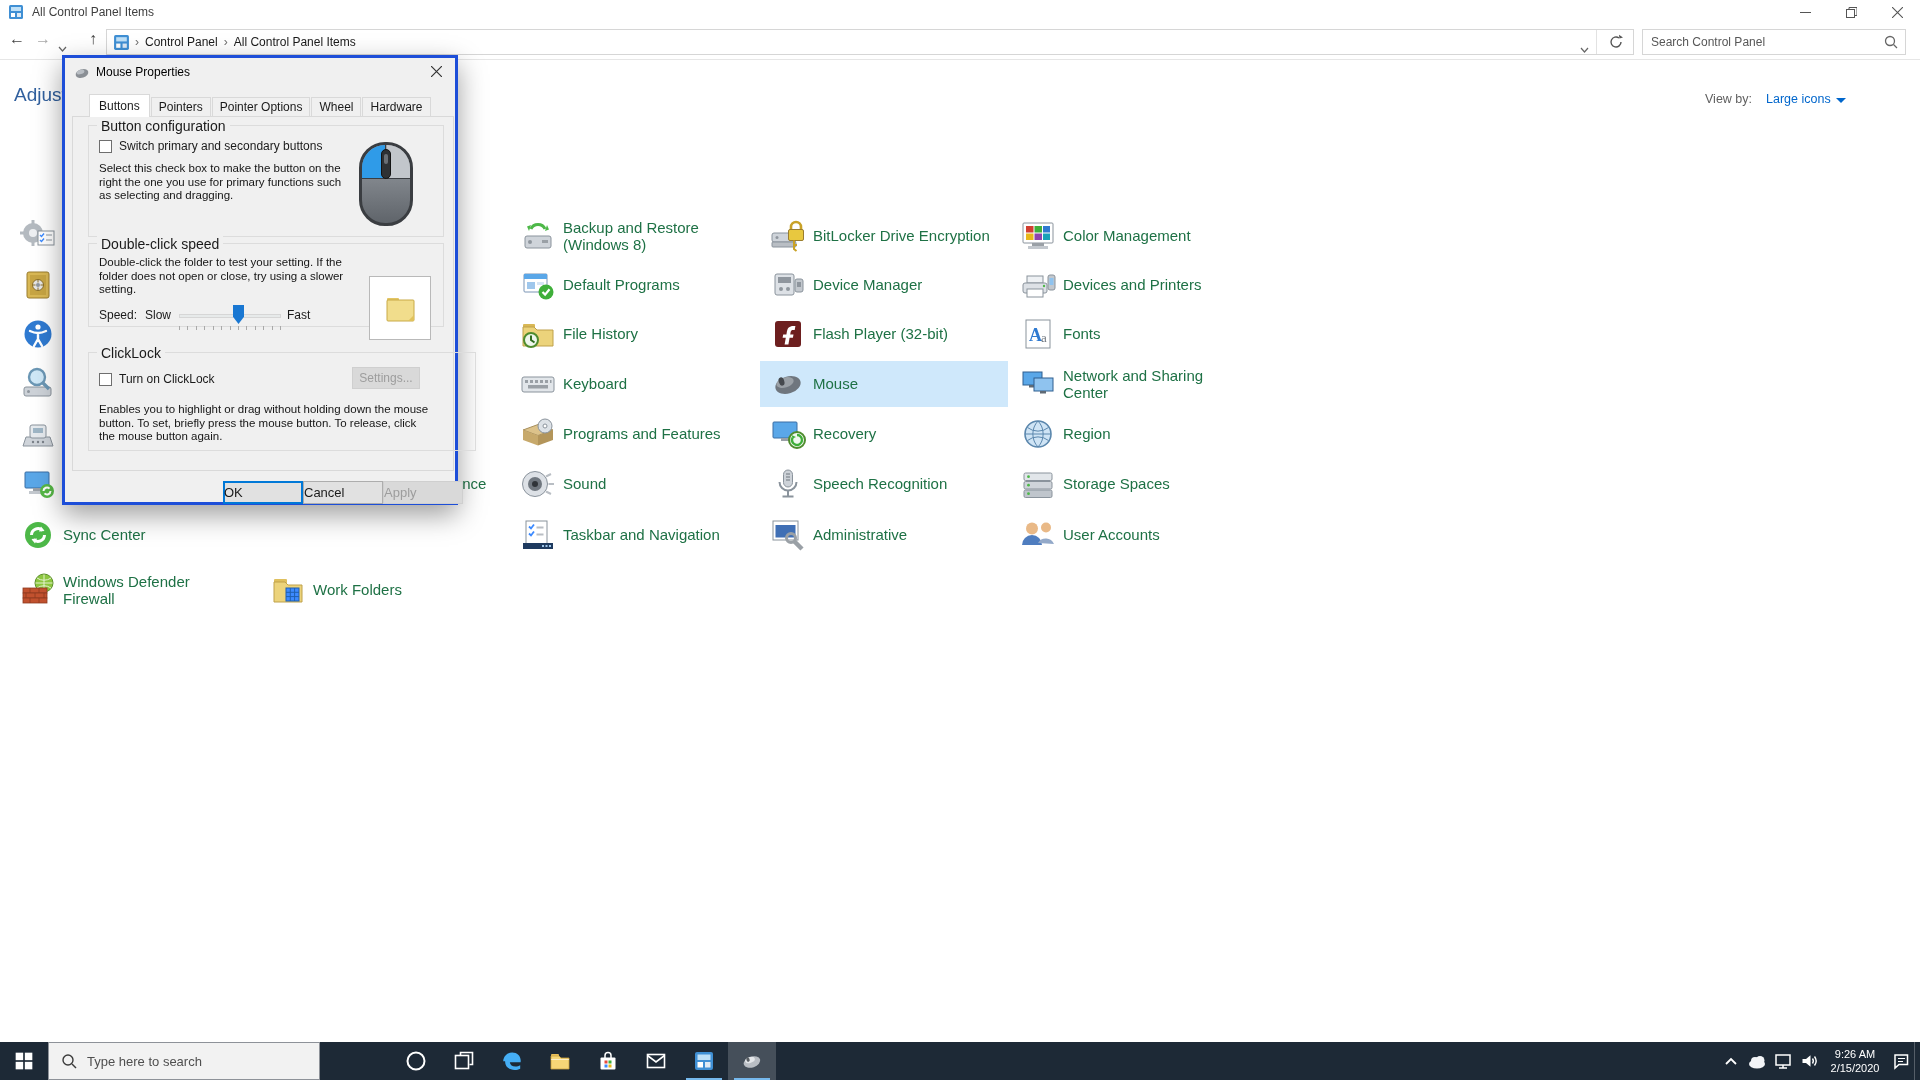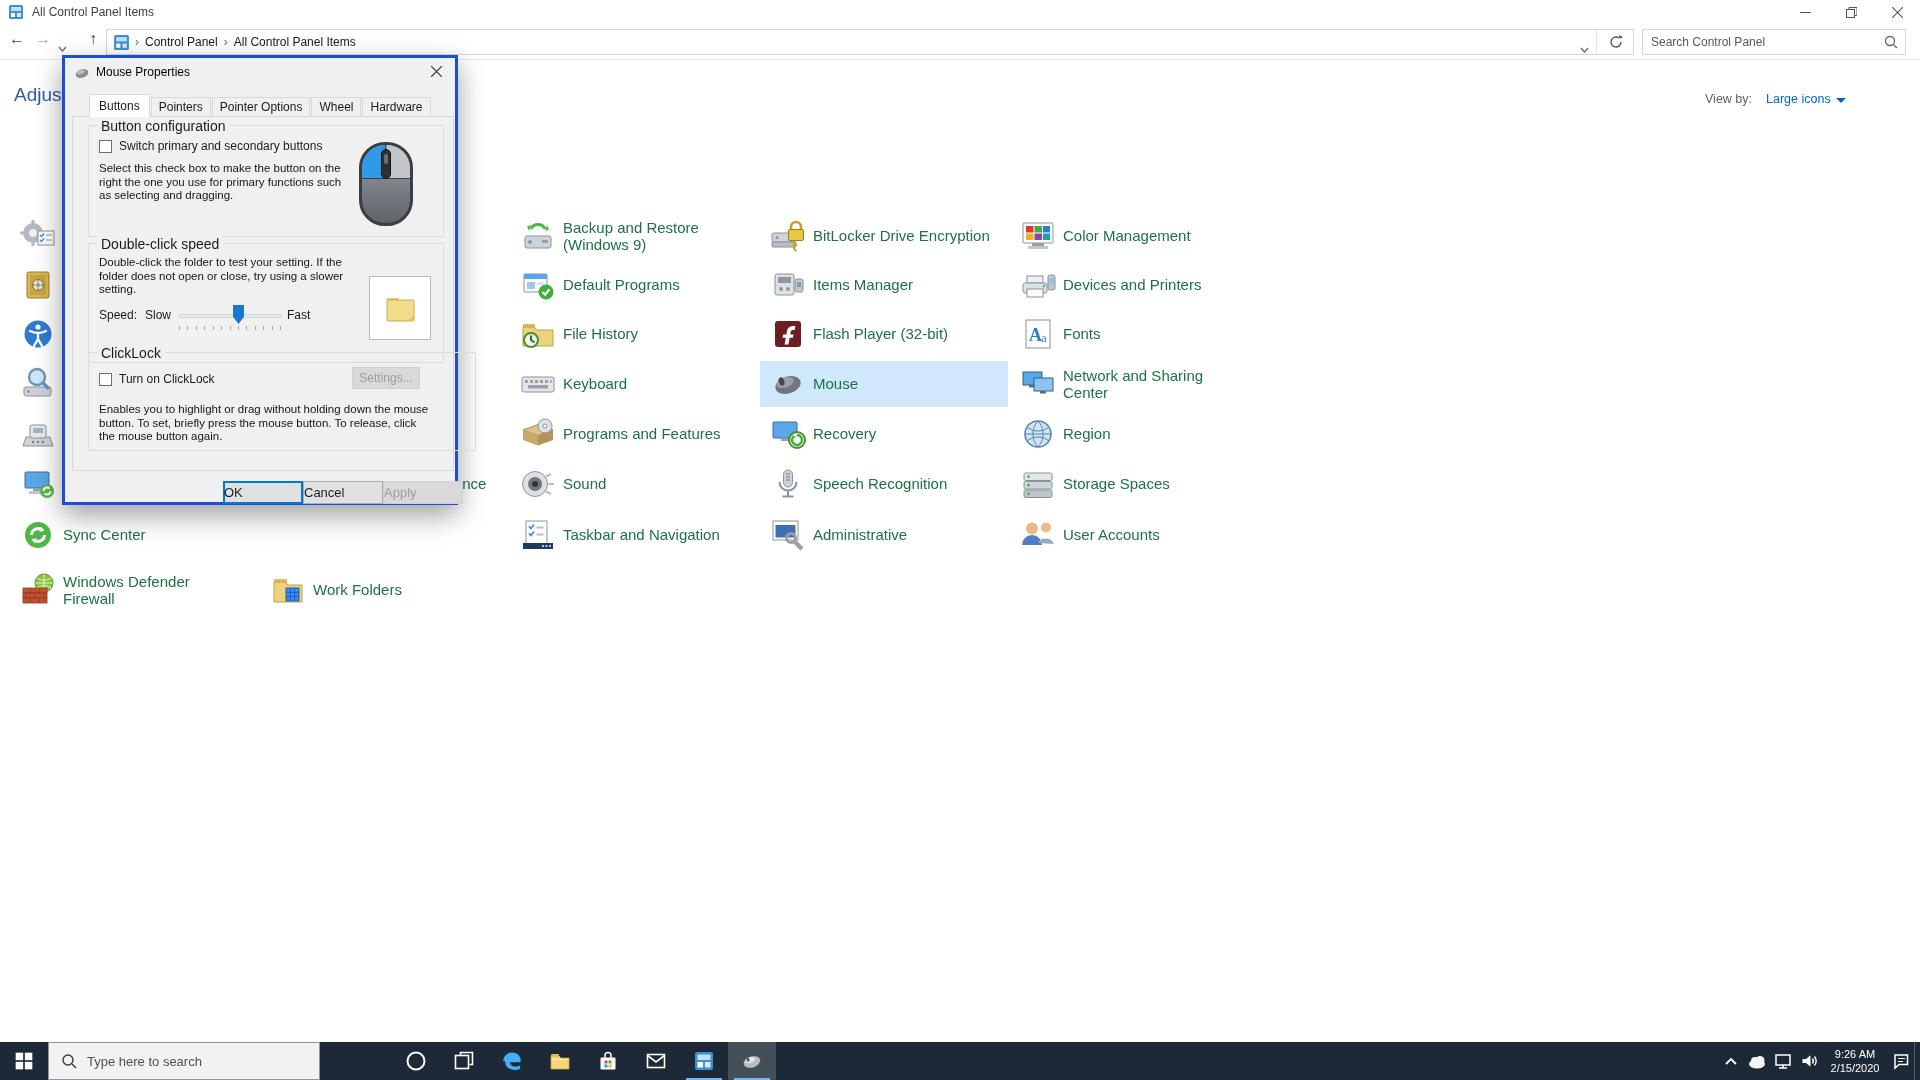--- a/index.html
+++ b/index.html
@@ -53,21 +53,21 @@
   #dlg-title { position:absolute; left:31px; top:7px; font-size:12px; color:#000; }
   #dlg-close { position:absolute; right:4px; top:3px; width:30px; height:21px; text-align:center; }
   #dlg-close svg { margin-top:5px; }
   #dlg-tabs { position:absolute; left:24px; top:36px; height:23px; }
   .dlg-tab { display:inline-block; vertical-align:bottom; height:20px; line-height:19px; padding:0 7px; background:#f0f0f0; border:1px solid #d9d9d9; border-bottom:none; margin-right:1px; font-size:12px; }
   .dlg-tab.active { height:23px; line-height:22px; background:#fff; padding:0 9px; position:relative; z-index:3; }
   #dlg-panel { position:absolute; left:7px; top:58px; width:382px; height:355px; background:#f0f0f0; border:1px solid #d9d9d9; }
   .group { position:absolute; border:1px solid #dcdcdc; }
   .group-legend { position:absolute; top:-8px; left:8px; background:#f0f0f0; padding:0 4px; font-size:14px; }
   #grp-buttons { left:15px; top:8px;  width:356px; height:112px; }
-  #grp-dclick  { left:15px; top:126px; width:356px; height:120px;padding-left:12px; }
+  #grp-dclick  { left:15px; top:126px; width:356px; height:84px;padding-left:12px; }
   #grp-clicklock { left:15px; top:235px; width:388px; height:99px; }
   .chk { position:absolute; width:13px; height:13px; background:#fff; border:1px solid #6e6e6e; }
   .chk-label { position:absolute; font-size:12px; }
   .desc { position:absolute; font-size:11.5px; line-height:13.5px; color:#151515; }
 
   #dlg-mouse { position:absolute; left:270px; top:16px; width:54px; height:84px; border-radius:26px; background:linear-gradient(#9ba0a6,#5f646a); border:3px solid #3a3d41; overflow:hidden; }
   #dlg-mouse .mb-l { position:absolute; left:0; top:0; width:24px; height:34px; background:#2f9be8; border-right:1px solid #3a3d41; border-bottom:1px solid #3a3d41; }
   #dlg-mouse .mb-r { position:absolute; right:0; top:0; width:23px; height:34px; background:#c2c6cb; border-bottom:1px solid #3a3d41; }
   #dlg-mouse .mb-w { position:absolute; left:19px; top:4px; width:10px; height:30px; background:#2e3134; border-radius:5px; border:1px solid #141414; }
   #dlg-mouse .mb-w i { display:block; width:4px; height:10px; background:#6a6f75; border-radius:2px; margin:4px auto 0; }
@@ -284,21 +284,21 @@
         </div>
         <div class="cp-item" style="left: 510px; top: 152px;">
           <div class="cp-ico"><svg viewBox="0 0 40 40">
               <rect x="7" y="20" width="26" height="12" rx="2" fill="#cfd4da" stroke="#8a939c"></rect>
               <circle cx="12" cy="26" r="2" fill="#8f969e"></circle>
               <rect x="24" y="24" width="6" height="3" fill="#9aa0a6"></rect>
               <path d="M13 13c2.5-6 11.5-6 14 0" stroke="#4db848" stroke-width="3" fill="none"></path>
               <path d="M27 15l4-1.5-2-4.5z" fill="#4db848"></path>
               <path d="M13 9l-4 1.5 2 4.5z" fill="#4db848"></path>
             </svg></div>
-          <div class="cp-label wrap">Backup and Restore (Windows 9)</div>
+          <div class="cp-label wrap">Backup and Restore (Windows 8)</div>
         </div>
         <div class="cp-item" style="left: 510px; top: 201px;">
           <div class="cp-ico"><svg viewBox="0 0 40 40">
               <rect x="6" y="9" width="23" height="18" rx="1" fill="#fff" stroke="#7b95b5"></rect>
               <rect x="6" y="9" width="23" height="5" fill="#5aa7e8"></rect>
               <rect x="9" y="17" width="8" height="7" fill="#9fc7ec"></rect>
               <rect x="19" y="17" width="7" height="3" fill="#d7e6f5"></rect>
               <circle cx="28" cy="27" r="7.5" fill="#3faf3a"></circle>
               <path d="M24.5 27l2.6 2.6 4.4-5.4" stroke="#fff" stroke-width="2.2" fill="none"></path>
             </svg></div>
@@ -374,21 +374,21 @@
         </div>
         <div class="cp-item" style="left: 760px; top: 201px;">
           <div class="cp-ico"><svg viewBox="0 0 40 40">
               <rect x="7" y="9" width="19" height="21" rx="2" fill="#dde1e6" stroke="#8a939c"></rect>
               <rect x="10" y="12" width="13" height="6" fill="#8f969e"></rect>
               <circle cx="13" cy="24" r="2" fill="#8f969e"></circle>
               <circle cx="20" cy="24" r="2" fill="#8f969e"></circle>
               <rect x="27" y="14" width="8" height="13" rx="2" fill="#c3c8ce" stroke="#8a939c"></rect>
               <rect x="29" y="17" width="4" height="5" fill="#8f969e"></rect>
             </svg></div>
-          <div class="cp-label">Items Manager</div>
+          <div class="cp-label">Device Manager</div>
         </div>
         <div class="cp-item" style="left: 760px; top: 250px;">
           <div class="cp-ico"><svg viewBox="0 0 40 40">
               <rect x="7" y="7" width="26" height="26" rx="3" fill="#6d1f1f"></rect>
               <path d="M25.5 12c-4.4 0-6 2.2-6.6 5.6l-.5 2.9h-3.2l-.6 3.2h3.2l-1.2 6.8h3.8l1.2-6.8h3.3l.6-3.2h-3.3l.4-2.3c.3-1.5 1-2.1 2.6-2.1h1.5l.7-4.1z" fill="#fff"></path>
             </svg></div>
           <div class="cp-label">Flash Player (32-bit)</div>
         </div>
         <div class="cp-item hl" style="left: 760px; top: 300px;">
           <div class="cp-ico"><svg viewBox="0 0 40 40">

